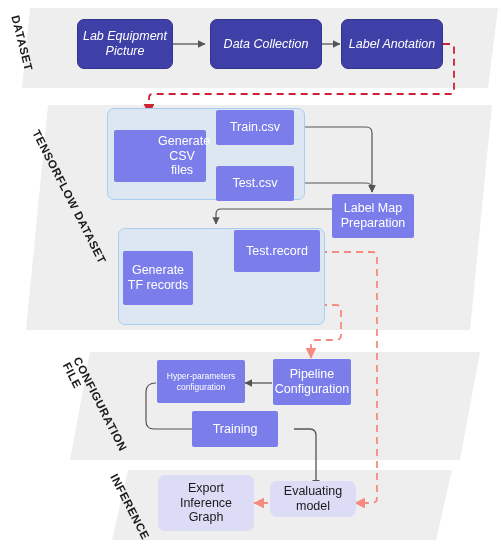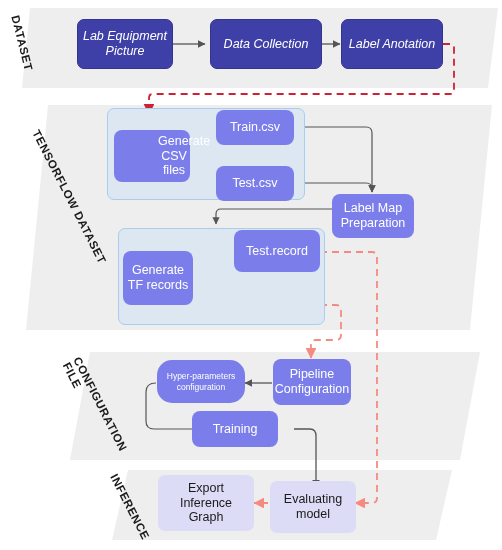--- a/index.html
+++ b/index.html
@@ -5,22 +5,22 @@
   html,body{margin:0;padding:0;background:#ffffff;}
   body{width:502px;height:550px;position:relative;overflow:hidden;
        font-family:"Liberation Sans","DejaVu Sans",sans-serif;}
   #stage{position:absolute;inset:0;width:502px;height:550px;}
   svg.layer{position:absolute;left:0;top:0;width:502px;height:550px;overflow:visible;}
   .node{position:absolute;box-sizing:border-box;display:flex;align-items:center;
         justify-content:center;text-align:center;border-radius:6px;line-height:1.18;}
   .node span{display:block;width:100%;padding:0 4px;}
   .n-dataset{background:#3f3fa8;color:#ffffff;font-style:italic;font-size:12.5px;
              border:1px solid #34348f;border-radius:7px;}
-  .n-mid{background:#7b7eea;color:#ffffff;font-size:12.5px;border-radius:8px;}
-  .n-mid-sm{background:#7b7eea;color:#ffffff;font-size:8.5px;border-radius:15px;}
+  .n-mid{background:#7b7eea;color:#ffffff;font-size:12.5px;border-radius:2px;}
+  .n-mid-sm{background:#7b7eea;color:#ffffff;font-size:8.5px;border-radius:2px;}
   .n-infer{background:#dcdcf7;color:#1a1a1a;font-size:12.5px;border-radius:7px;}
   .band-label{position:absolute;color:#1a1a1a;font-size:11.5px;font-weight:700;
               letter-spacing:.6px;white-space:nowrap;transform-origin:0 0;}
   .grp{position:absolute;box-sizing:border-box;background:#dce7f2;
        border:1.6px solid #a8cdf0;border-radius:7px;}
 </style>
 </head>
 <body>
 
 <div id="stage">
@@ -82,21 +82,21 @@
   <div class="node n-dataset" style="left:77px;top:19px;width:96px;height:50px;">
     <span>Lab Equipment Picture</span>
   </div>
   <div class="node n-dataset" style="left:210px;top:19px;width:112px;height:50px;">
     <span>Data Collection</span>
   </div>
   <div class="node n-dataset" style="left:341px;top:19px;width:102px;height:50px;">
     <span>Label Anotation</span>
   </div>
 
-  <div class="node n-mid" style="left:114px;top:130px;width:76px;height:52px;padding-left:44px;">
+  <div class="node n-mid" style="left:114px;top:130px;width:92px;height:52px;padding-left:44px;">
     <span>Generate CSV files</span>
   </div>
   <div class="node n-mid" style="left:216px;top:110px;width:78px;height:35px;">
     <span>Train.csv</span>
   </div>
   <div class="node n-mid" style="left:216px;top:166px;width:78px;height:35px;">
     <span>Test.csv</span>
   </div>
   <div class="node n-mid" style="left:332px;top:194px;width:82px;height:44px;">
     <span>Label Map Preparation</span>
@@ -115,17 +115,17 @@
   <div class="node n-mid" style="left:273px;top:359px;width:78px;height:46px;">
     <span>Pipeline Configuration</span>
   </div>
   <div class="node n-mid" style="left:192px;top:411px;width:86px;height:36px;">
     <span>Training</span>
   </div>
 
   <div class="node n-infer" style="left:158px;top:475px;width:96px;height:56px;">
     <span>Export Inference Graph</span>
   </div>
-  <div class="node n-infer" style="left:270px;top:481px;width:86px;height:52px;">
+  <div class="node n-infer" style="left:270px;top:481px;width:86px;height:36px;">
     <span>Evaluating model</span>
   </div>
 
 </div>
 
 </body></html>

